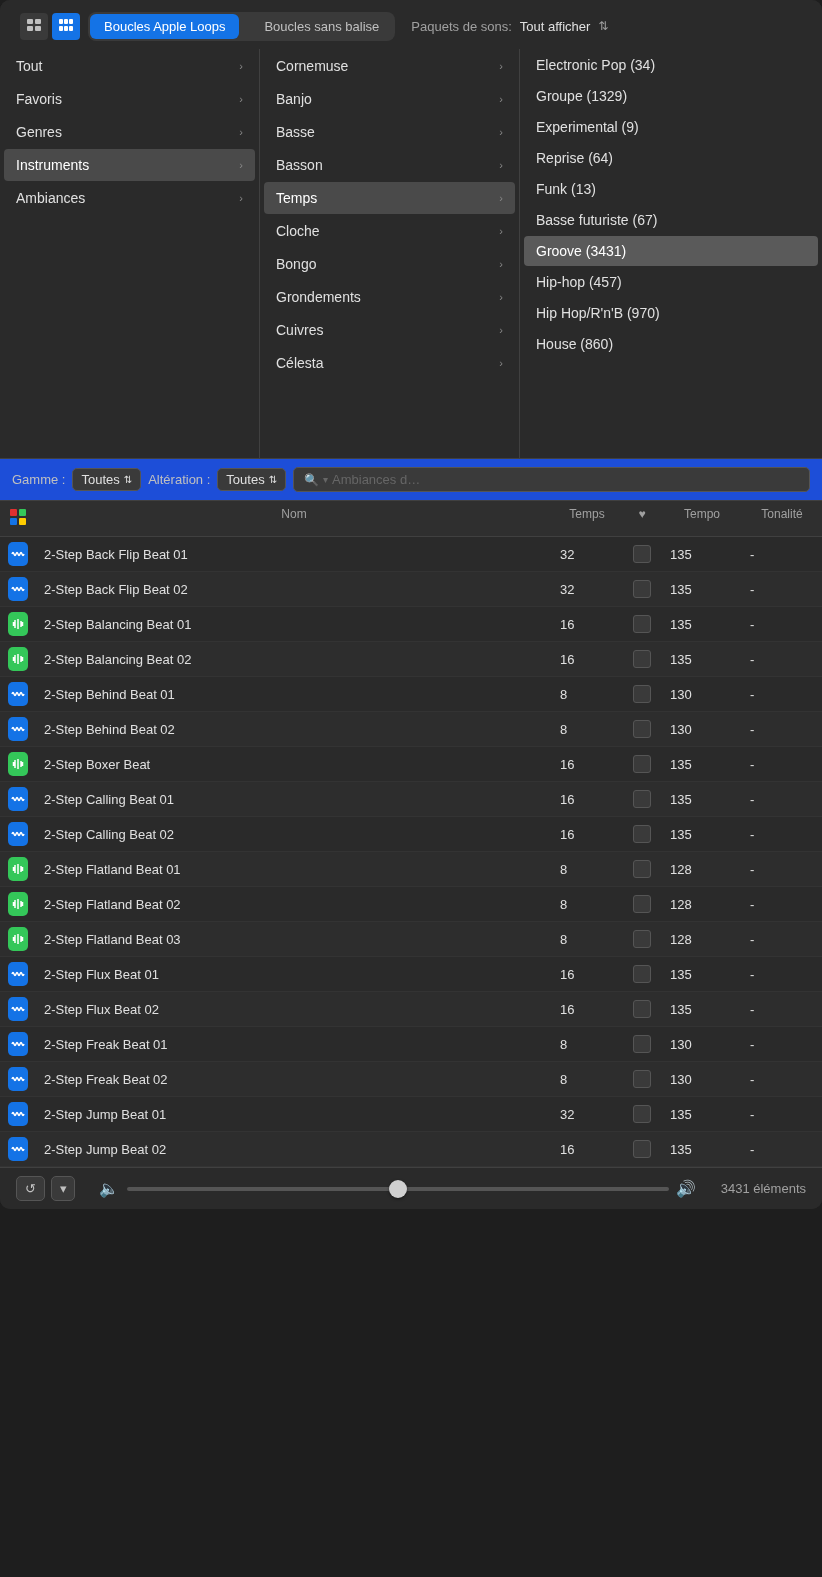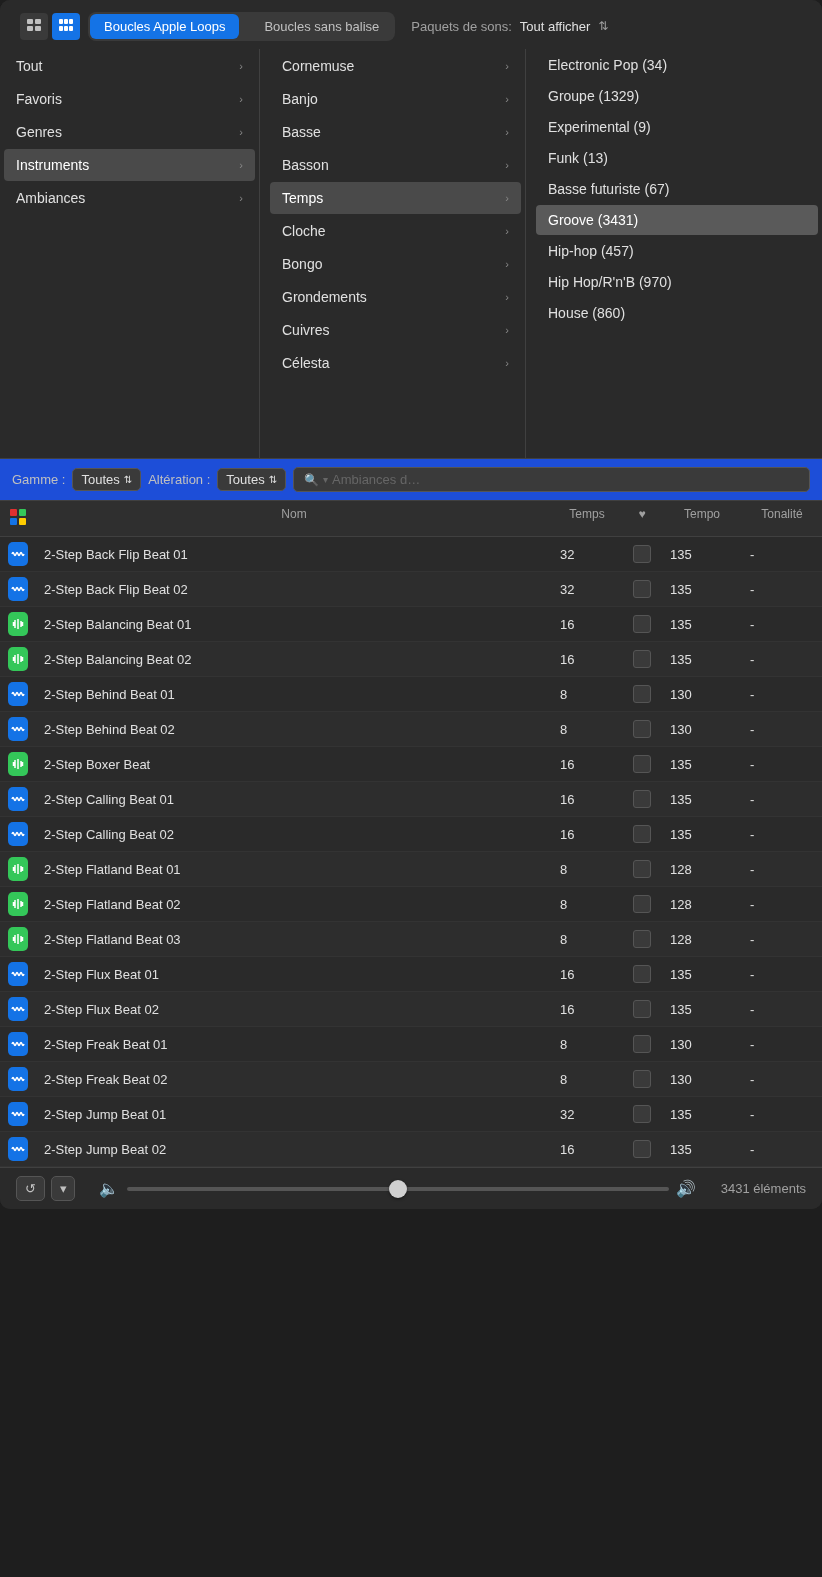--- a/index.html
+++ b/index.html
@@ -94,21 +94,20 @@
       background: #1473e6;
       color: #fff;
     }
 
     
     .menu-area {
       display: flex;
       border-bottom: 1px solid #404040;
       background: #2a2a2a;
       height: 410px;
-      gap: 6px;
     }
 
     .col1 {
       width: 260px;
       border-right: 1px solid #404040;
       overflow-y: auto;
     }
 
     .col2 {
       width: 260px;
@@ -460,20 +459,23 @@
       <div class="col3-item">
         <span>Electronic Pop (34)</span>
       </div>
       <div class="col3-item">
         <span>Groupe (1329)</span>
       </div>
       <div class="col3-item">
         <span>Experimental (9)</span>
       </div>
       <div class="col3-item">
+        <span>Reprise (64)</span>
+      </div>
+      <div class="col3-item">
         <span>Funk (13)</span>
       </div>
       <div class="col3-item">
         <span>Basse futuriste (67)</span>
       </div>
       <div class="col3-item selected">
         <span>Groove (3431)</span>
       </div>
       <div class="col3-item">
         <span>Hip-hop (457)</span>

